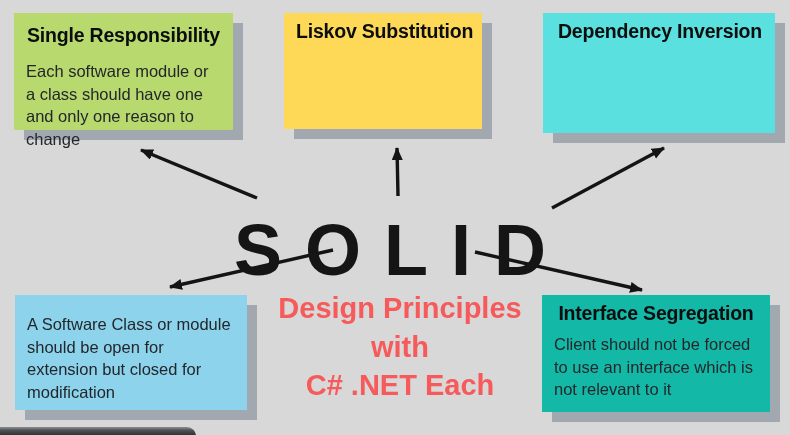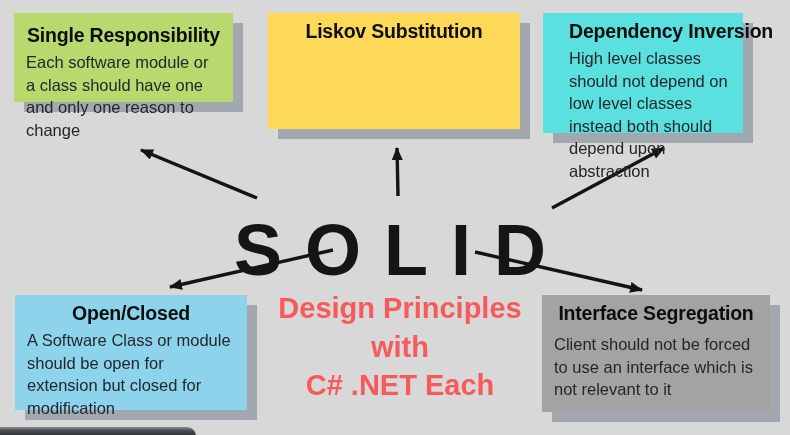--- a/index.html
+++ b/index.html
@@ -11,26 +11,26 @@
   .arrows{position:absolute;left:0;top:0;width:790px;height:435px;pointer-events:none;}
   .note{
     position:absolute;box-sizing:border-box;padding:6px 12px 4px 12px;
     box-shadow:10px 10px 0 0 #a2a8af;
   }
   .note-title{
     font-size:19.5px;font-weight:700;text-align:center;color:#0b0d0e;
     letter-spacing:-0.2px;line-height:25px;white-space:nowrap;
   }
   .note-body{
-    font-size:16.5px;line-height:22.5px;color:#23272c;margin-top:3px;
+    font-size:16.5px;line-height:22.5px;color:#23272c;margin-top:12px;
   }
-  #note-sr{left:14px;top:13px;width:219px;height:89px;}
+  #note-sr{left:14px;top:13px;width:219px;height:117px;}
   #note-sr .note-title{margin-top:4px;}
-  #note-ls{left:268px;top:13px;width:252px;height:116px;}
-  #note-di{left:543px;top:13px;width:200px;height:120px;padding-left:26px;padding-right:8px;}
+  #note-ls{left:284px;top:13px;width:198px;height:116px;}
+  #note-di{left:543px;top:13px;width:232px;height:120px;padding-left:10px;padding-right:8px;}
   #note-oc{left:15px;top:295px;width:232px;height:115px;}
   #note-is{left:542px;top:295px;width:228px;height:117px;}
   #note-is .note-body{margin-top:7px;}
   .solid-word{
     position:absolute;left:229px;top:181px;width:345px;
     font-size:72px;font-weight:700;letter-spacing:23px;text-align:center;
     line-height:74px;white-space:nowrap;margin-top:32px;
   }
   .caption{
     position:absolute;left:270px;top:289px;width:260px;
@@ -66,29 +66,27 @@
     <div class="note-title">Single Responsibility</div>
     <div class="note-body">Each software module or a class should have one and only one reason to change</div>
   </div>
 
   <div class="note" id="note-ls" style="background: rgb(254, 217, 87); box-shadow: rgb(162, 168, 175) 10px 10px 0px 0px;">
     <div class="note-title">Liskov Substitution</div>
   </div>
 
   <div class="note" id="note-di" style="background: rgb(90, 224, 222); box-shadow: rgb(162, 168, 175) 10px 10px 0px 0px;">
     <div class="note-title">Dependency Inversion</div>
-    <div class="note-body">High level classes should not depend on low level classes instead both should depend upon abstraction</div>
   </div>
 
   <div class="note" id="note-oc" style="background: rgb(140, 211, 235); box-shadow: rgb(162, 168, 175) 10px 10px 0px 0px;">
-    <div class="note-title">Open/Closed</div>
     <div class="note-body">A Software Class or module should be open for extension but closed for modification</div>
   </div>
 
-  <div class="note" id="note-is" style="background: #a3a3a3; box-shadow: rgb(162, 168, 175) 10px 10px 0px 0px;">
+  <div class="note" id="note-is" style="background: #14b8a6; box-shadow: rgb(162, 168, 175) 10px 10px 0px 0px;">
     <div class="note-title">Interface Segregation</div>
     <div class="note-body">Client should not be forced to use an interface which is not relevant to it</div>
   </div>
 
   <div class="solid-word" style="color: rgb(21, 21, 21);">SOLID</div>
 
   <div class="caption" style="color: rgb(246, 90, 90);">
     <div>Design Principles</div>
     <div>with</div>
     <div>C# .NET Each</div>

